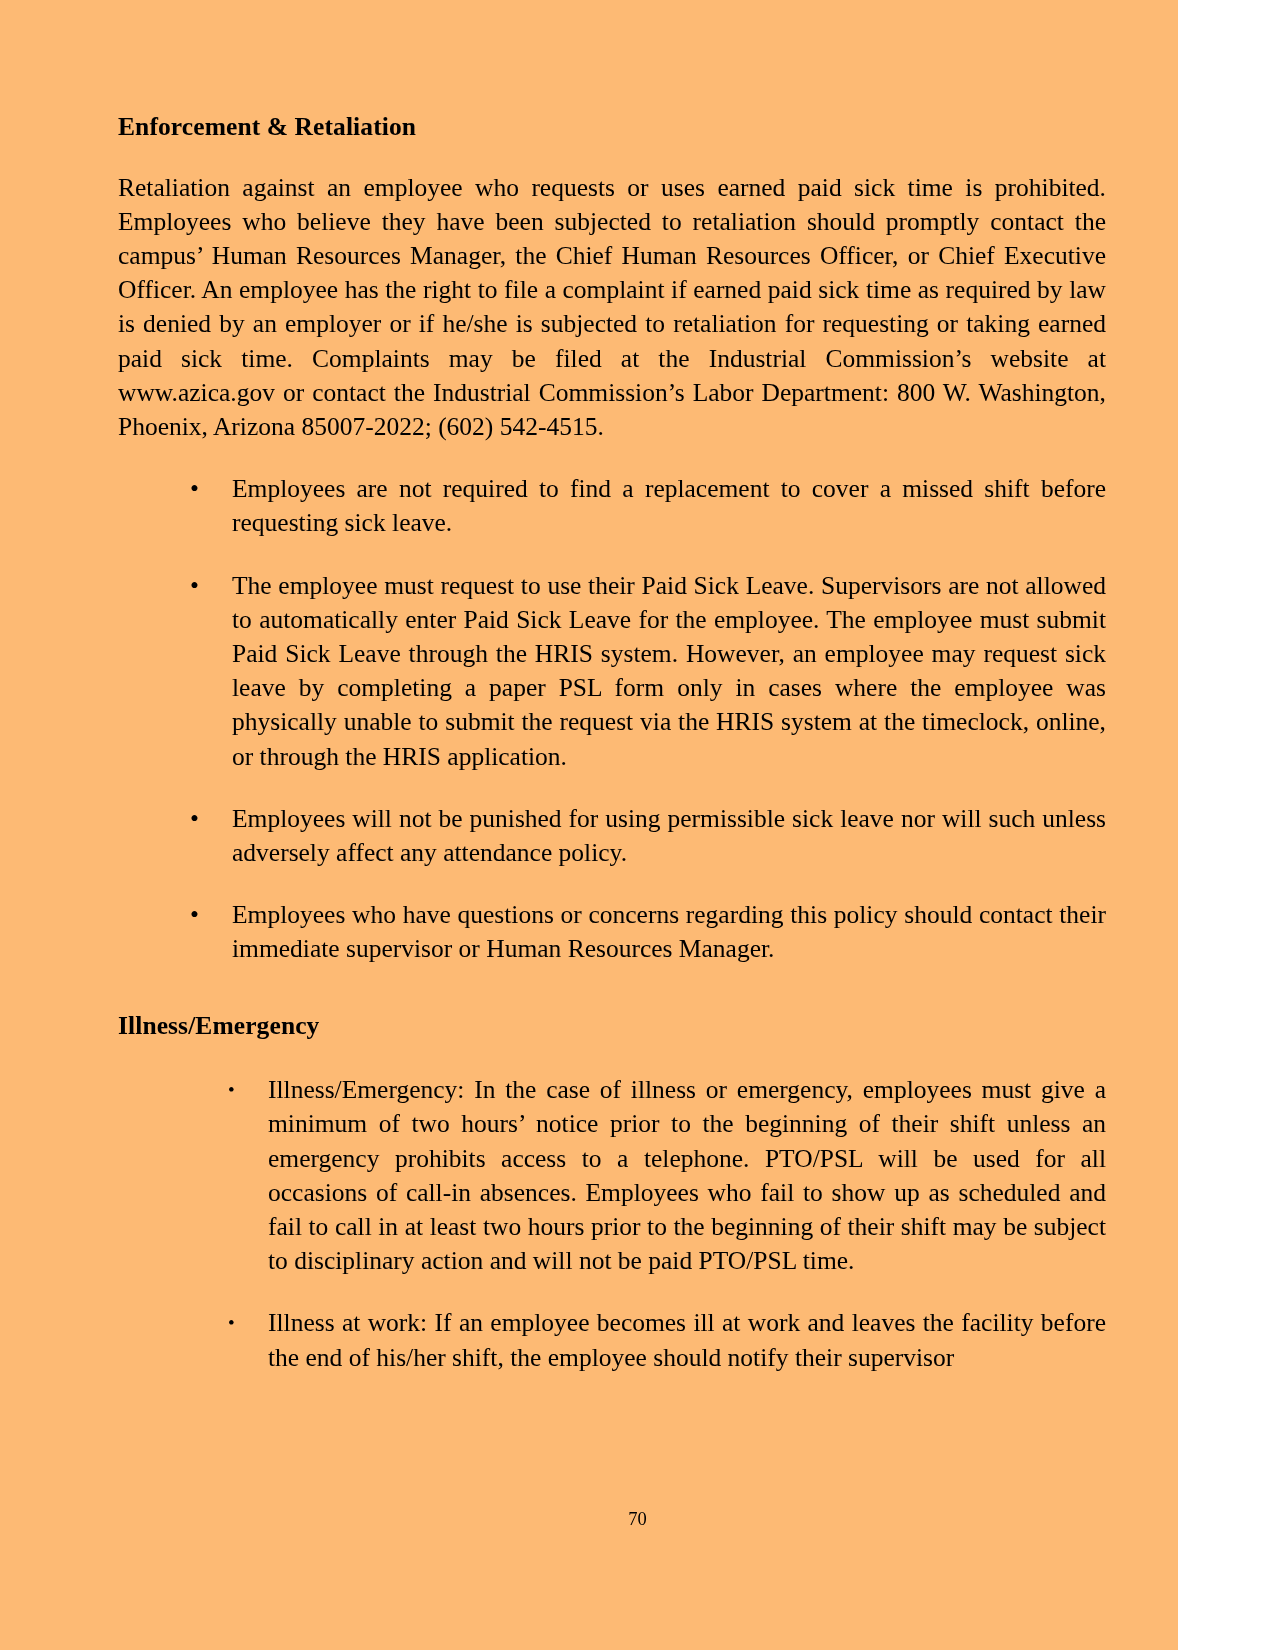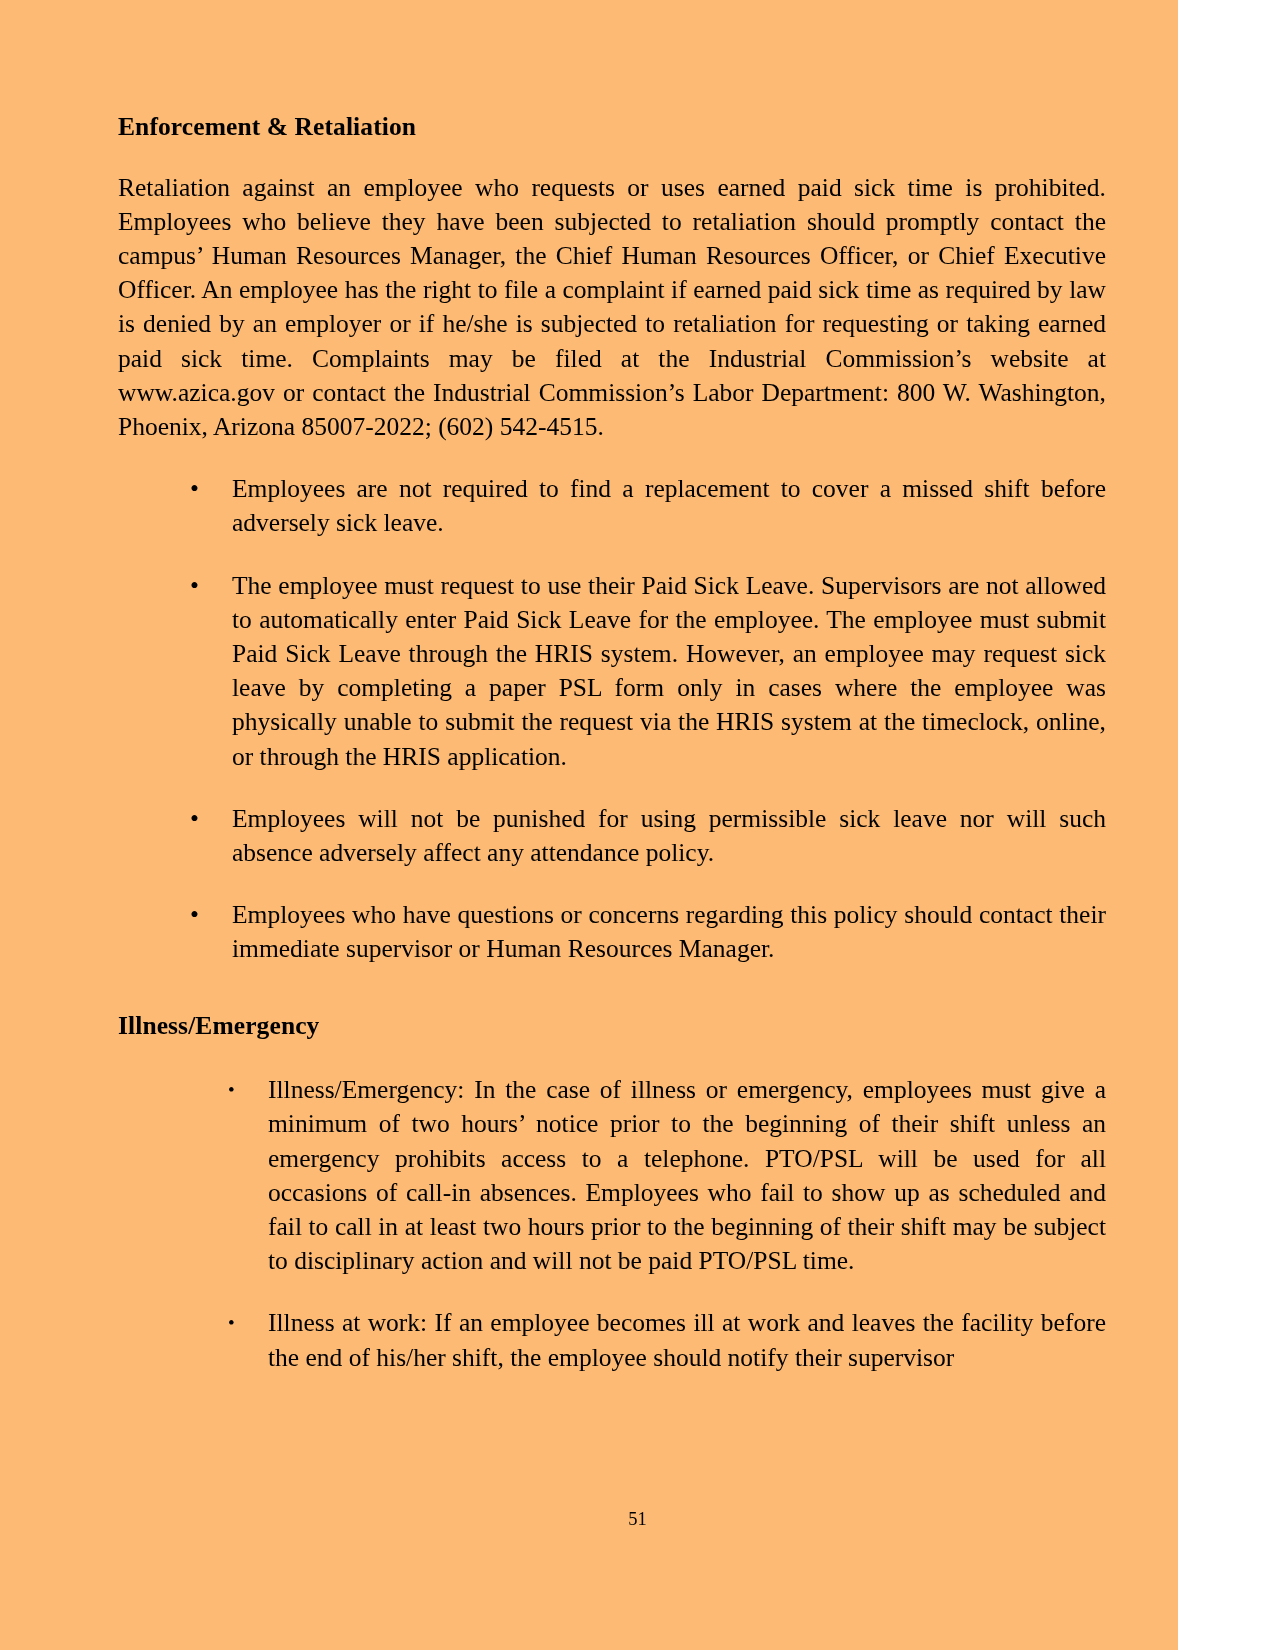--- a/index.html
+++ b/index.html
@@ -135,29 +135,29 @@
   <div class="content">
 
     <h2 class="section-heading heading-enforcement">Enforcement &amp; Retaliation</h2>
 
     <p class="body-paragraph">Retaliation against an employee who requests or uses earned paid sick time is prohibited. Employees who believe they have been subjected to retaliation should promptly contact the campus’ Human Resources Manager, the Chief Human Resources Officer, or Chief Executive Officer. An employee has the right to file a complaint if earned paid sick time as required by law is denied by an employer or if he/she is subjected to retaliation for requesting or taking earned paid sick time. Complaints may be filed at the Industrial Commission’s website at www.azica.gov or contact the Industrial Commission’s Labor Department: 800 W. Washington, Phoenix, Arizona 85007-2022; (602) 542-4515.</p>
 
 
     <ul class="bullet-list list-compliance">
       <li>
         <span class="bullet-glyph">•</span>
-        <span class="item-text">Employees are not required to find a replacement to cover a missed shift before adversely sick leave.</span>
+        <span class="item-text">Employees are not required to find a replacement to cover a missed shift before requesting sick leave.</span>
       </li>
       <li>
         <span class="bullet-glyph">•</span>
         <span class="item-text">The employee must request to use their Paid Sick Leave. Supervisors are not allowed to automatically enter Paid Sick Leave for the employee. The employee must submit Paid Sick Leave through the HRIS system. However, an employee may request sick leave by completing a paper PSL form only in cases where the employee was physically unable to submit the request via the HRIS system at the timeclock, online, or through the HRIS application.</span>
       </li>
       <li>
         <span class="bullet-glyph">•</span>
-        <span class="item-text">Employees will not be punished for using permissible sick leave nor will such absence adversely affect any attendance policy.</span>
+        <span class="item-text">Employees will not be punished for using permissible sick leave nor will such unless adversely affect any attendance policy.</span>
       </li>
       <li>
         <span class="bullet-glyph">•</span>
         <span class="item-text">Employees who have questions or concerns regarding this policy should contact their immediate supervisor or Human Resources Manager.</span>
       </li>
     </ul>
 
     <h2 class="section-heading heading-illness">Illness/Emergency</h2>
 
     <ul class="bullet-list list-illness">
@@ -166,14 +166,14 @@
         <span class="item-text">Illness/Emergency: In the case of illness or emergency, employees must give a minimum of two hours’ notice prior to the beginning of their shift unless an emergency prohibits access to a telephone. PTO/PSL will be used for all occasions of call-in absences. Employees who fail to show up as scheduled and fail to call in at least two hours prior to the beginning of their shift may be subject to disciplinary action and will not be paid PTO/PSL time.</span>
       </li>
       <li>
         <span class="bullet-glyph">•</span>
         <span class="item-text">Illness at work: If an employee becomes ill at work and leaves the facility before the end of his/her shift, the employee should notify their supervisor</span>
       </li>
     </ul>
 
   </div>
 
-  <div class="page-footer">51</div>
+  <div class="page-footer">70</div>
 </div>
 
 </body></html>

